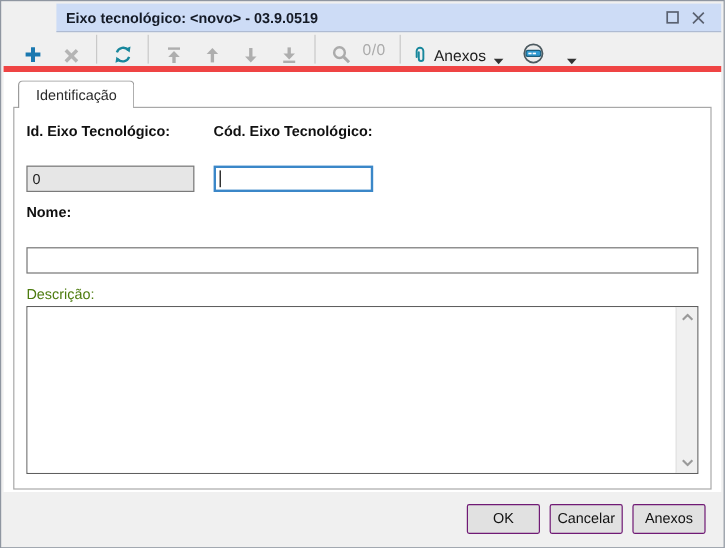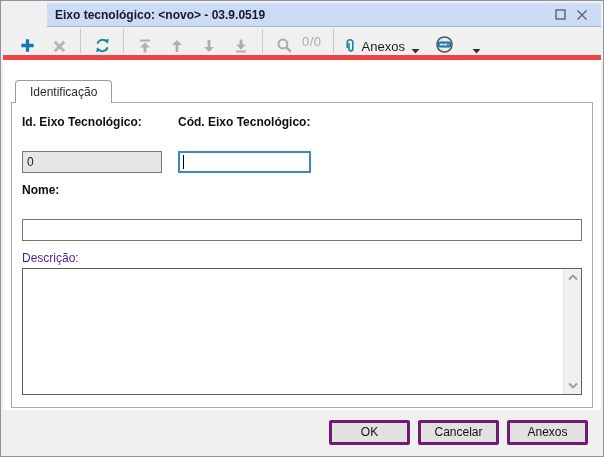--- a/index.html
+++ b/index.html
@@ -37,39 +37,39 @@
   .tcounter{font-size:13px;color:#ababab;margin:0 6px 0 2px;letter-spacing:.5px;}
   .tlabel{font-size:13px;color:#1c1c1c;margin:0 4px 0 4px;}
   .tdrop{margin:0 6px 0 2px;display:flex;align-items:center;}
   
   .content{
     flex:1;background:#ffffff;
     display:flex;flex-direction:column;
     padding:0 8px 2px 8px;box-sizing:border-box;
     min-height:0;
   }
-  .tabrow{flex:0 0 auto;display:flex;margin-top:20px;padding-left:4px;}
+  .tabrow{flex:0 0 auto;display:flex;margin-top:7px;padding-left:4px;}
   .tab{
     background:#ffffff;
     border:1px solid #9b9b9b;border-bottom:none;
     border-radius:4px 4px 0 0;
     padding:4px 14px 4px 14px;
     font-size:12px;color:#2b2b2b;
     position:relative;z-index:2;margin-bottom:-1px;
   }
   .tabframe{
     flex:1;border:1px solid #a8a8a8;
     background:#ffffff;
     padding:10px 10px 12px 10px;box-sizing:border-box;
     display:flex;flex-direction:column;min-height:0;
   }
   .fieldrow{display:flex;gap:16px;flex:0 0 auto;}
   .fgroup{display:flex;flex-direction:column;gap:19px;}
   .flabel{font-size:12px;font-weight:bold;color:#101010;margin:2px 0 3px 0;white-space:nowrap;}
-  .flabel.regular{font-weight:normal;color:#4c1d95;}
+  .flabel.regular{font-weight:normal;color:#4d7c0f;}
   input.txt{
     height:22px;box-sizing:border-box;
     border:1px solid #767676;background:#ffffff;
     font-family:"Liberation Sans","DejaVu Sans",sans-serif;font-size:12px;color:#111;
     padding:0 4px;border-radius:0;outline:none;
   }
   input.readonly{background:#e6e6e6;border-color:#7a7a7a;color:#222;}
   .focuswrap{position:relative;display:inline-block;}
   input.focused{border:2px solid #3b87c8;padding:0 3px;}
   .caret{position:absolute;left:5px;top:4px;width:1px;height:14px;background:#000;}
@@ -89,22 +89,22 @@
     display:flex;flex-direction:column;justify-content:space-between;align-items:center;
   }
   .scrollbtn{width:17px;height:17px;display:flex;align-items:center;justify-content:center;}
   
   .footer{
     flex:0 0 44px;background:#f0f0f0;
     display:flex;align-items:center;justify-content:flex-end;
     gap:8px;padding:0 13px;box-sizing:border-box;
   }
   .btn{
-    width:81px;height:25px;
-    background:#e1e1e1;border:3px solid #701a75;border-radius:2px;
+    width:61px;height:25px;
+    background:#e1e1e1;border:1px solid #701a75;border-radius:2px;
     font-family:"Liberation Sans","DejaVu Sans",sans-serif;font-size:12px;color:#111;
     display:flex;align-items:center;justify-content:center;
   }
 </style>
 </head>
 <body>
 
 <div class="window">
 
   <div class="titlebar">

